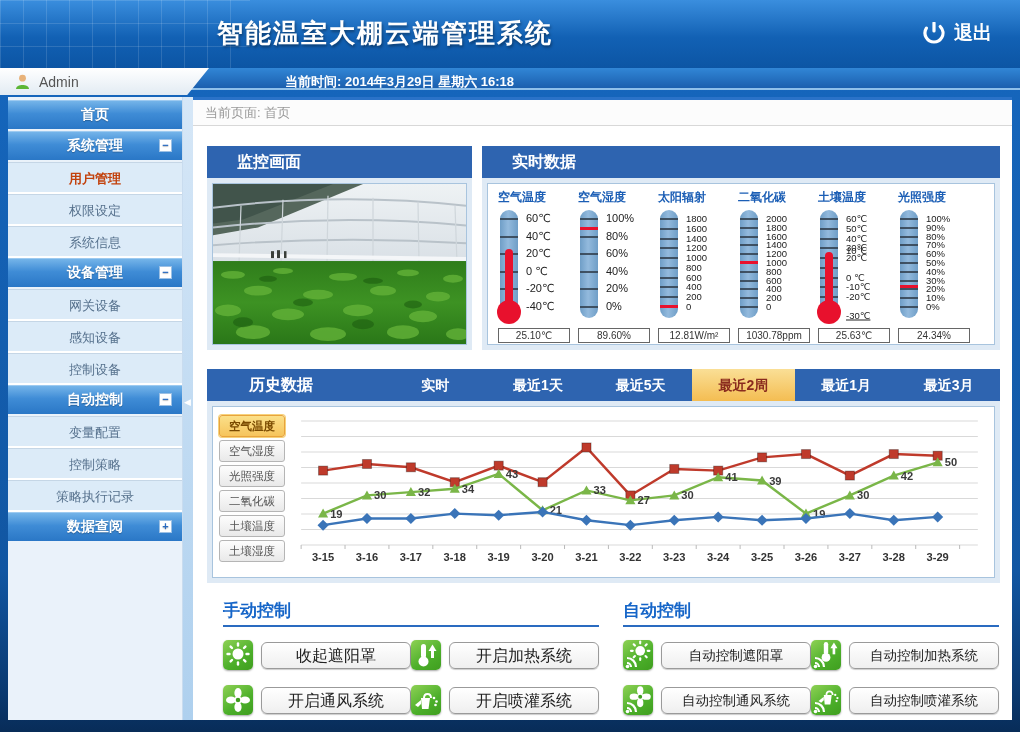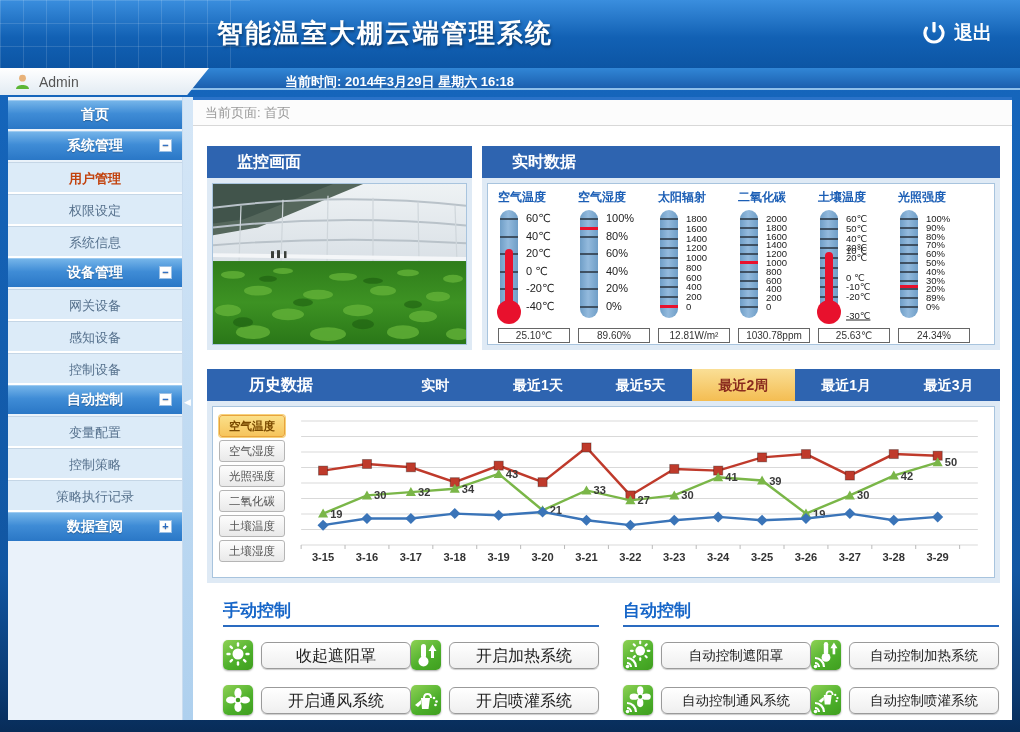--- a/index.html
+++ b/index.html
@@ -382,21 +382,21 @@
                       <div class="g-body">
                         <div class="g-ticklabel small" style="top: 8px;">100%</div>
                         <div class="g-ticklabel small" style="top: 16.8px;">90%</div>
                         <div class="g-ticklabel small" style="top: 25.6px;">80%</div>
                         <div class="g-ticklabel small" style="top: 34.4px;">70%</div>
                         <div class="g-ticklabel small" style="top: 43.2px;">60%</div>
                         <div class="g-ticklabel small" style="top: 52px;">50%</div>
                         <div class="g-ticklabel small" style="top: 60.8px;">40%</div>
                         <div class="g-ticklabel small" style="top: 69.6px;">30%</div>
                         <div class="g-ticklabel small" style="top: 78.4px;">20%</div>
-                        <div class="g-ticklabel small" style="top: 87.2px;">89%</div>
+                        <div class="g-ticklabel small" style="top: 87.2px;">10%</div>
                         <div class="g-ticklabel small" style="top: 96px;">0%</div>
                         <div class="g-tube">
                           <div class="g-tick" style="top: 8px;"></div>
                           <div class="g-tick" style="top: 16.8px;"></div>
                           <div class="g-tick" style="top: 25.6px;"></div>
                           <div class="g-tick" style="top: 34.4px;"></div>
                           <div class="g-tick" style="top: 43.2px;"></div>
                           <div class="g-tick" style="top: 52px;"></div>
                           <div class="g-tick" style="top: 60.8px;"></div>
                           <div class="g-tick" style="top: 69.6px;"></div>

